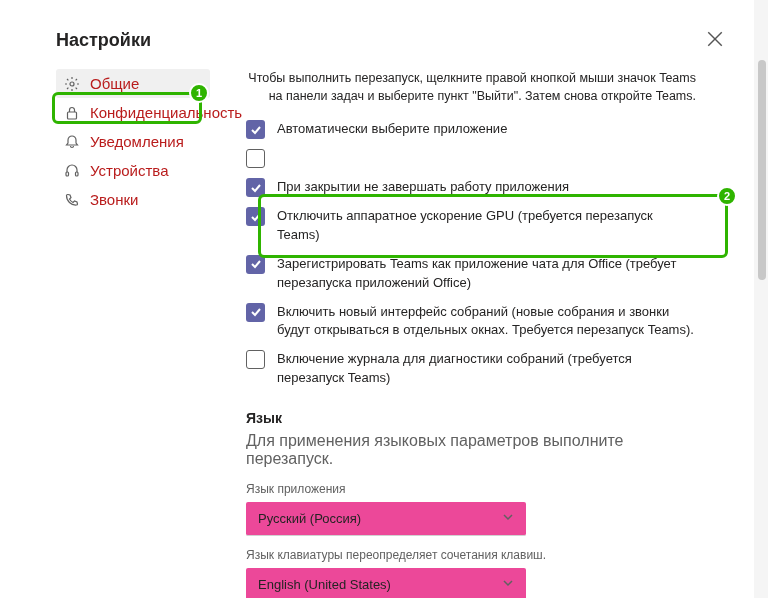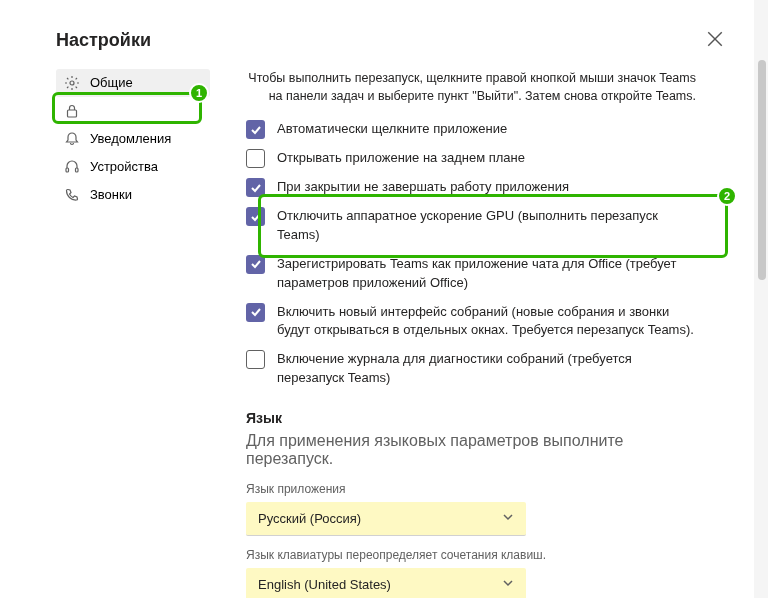--- a/index.html
+++ b/index.html
@@ -3,36 +3,36 @@
 <meta charset="utf-8">
 <style>
   * { box-sizing: border-box; margin: 0; padding: 0; }
   body { font-family: "Segoe UI", -apple-system, sans-serif; font-size: 13px; color: #252424; background: #fff; }
   .window { width: 768px; height: 598px; position: relative; padding: 30px 40px 16px 56px; overflow: hidden; }
   .title { font-size: 18px; font-weight: 700; margin-bottom: 18px; }
   .close { position: absolute; top: 30px; right: 44px; width: 18px; height: 18px; cursor: pointer; }
   .close svg { width: 100%; height: 100%; }
   .layout { display: flex; gap: 36px; }
   .sidebar { width: 154px; flex-shrink: 0; }
-  .nav-item { display: flex; gap: 10px; padding: 6px 8px; border-radius: 3px; cursor: pointer; font-size: 13px; color: #000000; position: relative; }
+  .nav-item { display: flex; align-items: center; gap: 10px; padding: 6px 8px; border-radius: 3px; cursor: pointer; font-size: 15px; color: #b91c1c; position: relative; }
   .nav-item.active { background: #f0f0f0; font-weight: 400; }
   .nav-item .icon { width: 16px; height: 16px; display: inline-flex; align-items: center; justify-content: center; color: #616161; }
   .nav-item .icon svg { width: 16px; height: 16px; }
   .content { flex: 1; padding-right: 10px; max-width: 460px; }
   .hint { font-size: 12.5px; color: #252424; line-height: 1.45; margin-bottom: 14px; text-align: right; }
   .check-row { display: flex; align-items: flex-start; gap: 12px; margin-bottom: 9px; }
   .checkbox { width: 19px; height: 19px; border-radius: 3px; flex-shrink: 0; display: inline-flex; align-items: center; justify-content: center; margin-top: 1px; }
   .checkbox.checked { background: #6264a7; }
   .checkbox.unchecked { background: #fff; border: 1.5px solid #616161; }
   .checkbox svg { width: 12px; height: 12px; color: #fff; }
   .check-label { font-size: 13px; line-height: 1.45; color: #252424; padding-top: 1px; }
   .section-title { font-size: 14px; font-weight: 700; margin-top: 22px; margin-bottom: 6px; }
   .section-sub { font-size: 16px; color: #616161; margin-bottom: 14px; }
   .field-label { font-size: 12px; color: #616161; margin-bottom: 6px; margin-top: 8px; }
-  .select { width: 280px; height: 34px; background: #fef9c3; border: none; border-bottom: 1px solid #d1d1d1; border-radius: 2px; display: flex; align-items: center; justify-content: space-between; padding: 0 12px; font-size: 13px; cursor: pointer; margin-bottom: 12px; }
+  .select { width: 280px; height: 34px; background: #ec4899; border: none; border-bottom: 1px solid #d1d1d1; border-radius: 2px; display: flex; align-items: center; justify-content: space-between; padding: 0 12px; font-size: 13px; cursor: pointer; margin-bottom: 12px; }
   .select .chev svg { width: 12px; height: 12px; color: #616161; }
   .scrollbar { position: absolute; right: 0; top: 0; bottom: 0; width: 14px; background: #f5f5f5; }
   .scrollbar-thumb { position: absolute; right: 2px; top: 60px; width: 8px; height: 220px; background: #c8c8c8; border-radius: 4px; }
   
   .annot-box-1 { position: absolute; border: 3px solid #2fb400; border-radius: 6px; left: 52px; top: 92px; width: 150px; height: 32px; pointer-events: none; }
   .annot-box-2 { position: absolute; border: 3px solid #2fb400; border-radius: 6px; left: 258px; top: 194px; width: 470px; height: 64px; pointer-events: none; }
   .badge { position: absolute; width: 20px; height: 20px; border-radius: 50%; background: #2fb400; border: 2px solid #fff; color: #fff; font-size: 11px; font-weight: 700; display: flex; align-items: center; justify-content: center; }
   .badge-1 { left: 189px; top: 83px; }
   .badge-2 { left: 717px; top: 186px; }
 </style>
@@ -63,20 +63,21 @@
         <span>Общие</span>
       </div>
 
       <div class="nav-item">
         <span class="icon">
           <svg viewBox="0 0 16 16" fill="none" stroke="currentColor" stroke-width="1.2">
               <rect x="3.5" y="7" width="9" height="7" rx="1"></rect>
               <path d="M5.5 7V5a2.5 2.5 0 015 0v2"></path>
             </svg>
         </span>
+        <span>Конфиденциальность</span>
       </div>
 
       <div class="nav-item">
         <span class="icon">
           <svg viewBox="0 0 16 16" fill="none" stroke="currentColor" stroke-width="1.2">
               <path d="M8 2a4 4 0 00-4 4v3l-1.5 2h11L12 9V6a4 4 0 00-4-4zM6.5 12a1.5 1.5 0 003 0"></path>
             </svg>
         </span>
         <span>Уведомления</span>
       </div>
@@ -105,49 +106,48 @@
 
     <div class="content">
       <p class="hint">Чтобы выполнить перезапуск, щелкните правой кнопкой мыши значок Teams на панели задач и выберите пункт "Выйти". Затем снова откройте Teams.</p>
 
       <div class="check-row">
         <span class="checkbox checked">
             <svg viewBox="0 0 12 12" stroke="#fff" stroke-width="2" fill="none">
               <polyline points="2,6 5,9 10,3"></polyline>
             </svg>
           </span>
-        <span class="check-label">Автоматически щелкните приложение</span>
+        <span class="check-label">Автоматически выберите приложение</span>
       </div>
       <div class="check-row">
         <span class="checkbox unchecked"></span>
-        <span class="check-label">Открывать приложение на заднем плане</span>
       </div>
       <div class="check-row">
         <span class="checkbox checked">
             <svg viewBox="0 0 12 12" stroke="#fff" stroke-width="2" fill="none">
               <polyline points="2,6 5,9 10,3"></polyline>
             </svg>
           </span>
         <span class="check-label">При закрытии не завершать работу приложения</span>
       </div>
       <div class="check-row">
         <span class="checkbox checked">
             <svg viewBox="0 0 12 12" stroke="#fff" stroke-width="2" fill="none">
               <polyline points="2,6 5,9 10,3"></polyline>
             </svg>
           </span>
-        <span class="check-label">Отключить аппаратное ускорение GPU (выполнить перезапуск Teams)</span>
+        <span class="check-label">Отключить аппаратное ускорение GPU (требуется перезапуск Teams)</span>
       </div>
       <div class="check-row">
         <span class="checkbox checked">
             <svg viewBox="0 0 12 12" stroke="#fff" stroke-width="2" fill="none">
               <polyline points="2,6 5,9 10,3"></polyline>
             </svg>
           </span>
-        <span class="check-label">Зарегистрировать Teams как приложение чата для Office (требует параметров приложений Office)</span>
+        <span class="check-label">Зарегистрировать Teams как приложение чата для Office (требует перезапуска приложений Office)</span>
       </div>
       <div class="check-row">
         <span class="checkbox checked">
             <svg viewBox="0 0 12 12" stroke="#fff" stroke-width="2" fill="none">
               <polyline points="2,6 5,9 10,3"></polyline>
             </svg>
           </span>
         <span class="check-label">Включить новый интерфейс собраний (новые собрания и звонки будут открываться в отдельных окнах. Требуется перезапуск Teams).</span>
       </div>
       <div class="check-row">

